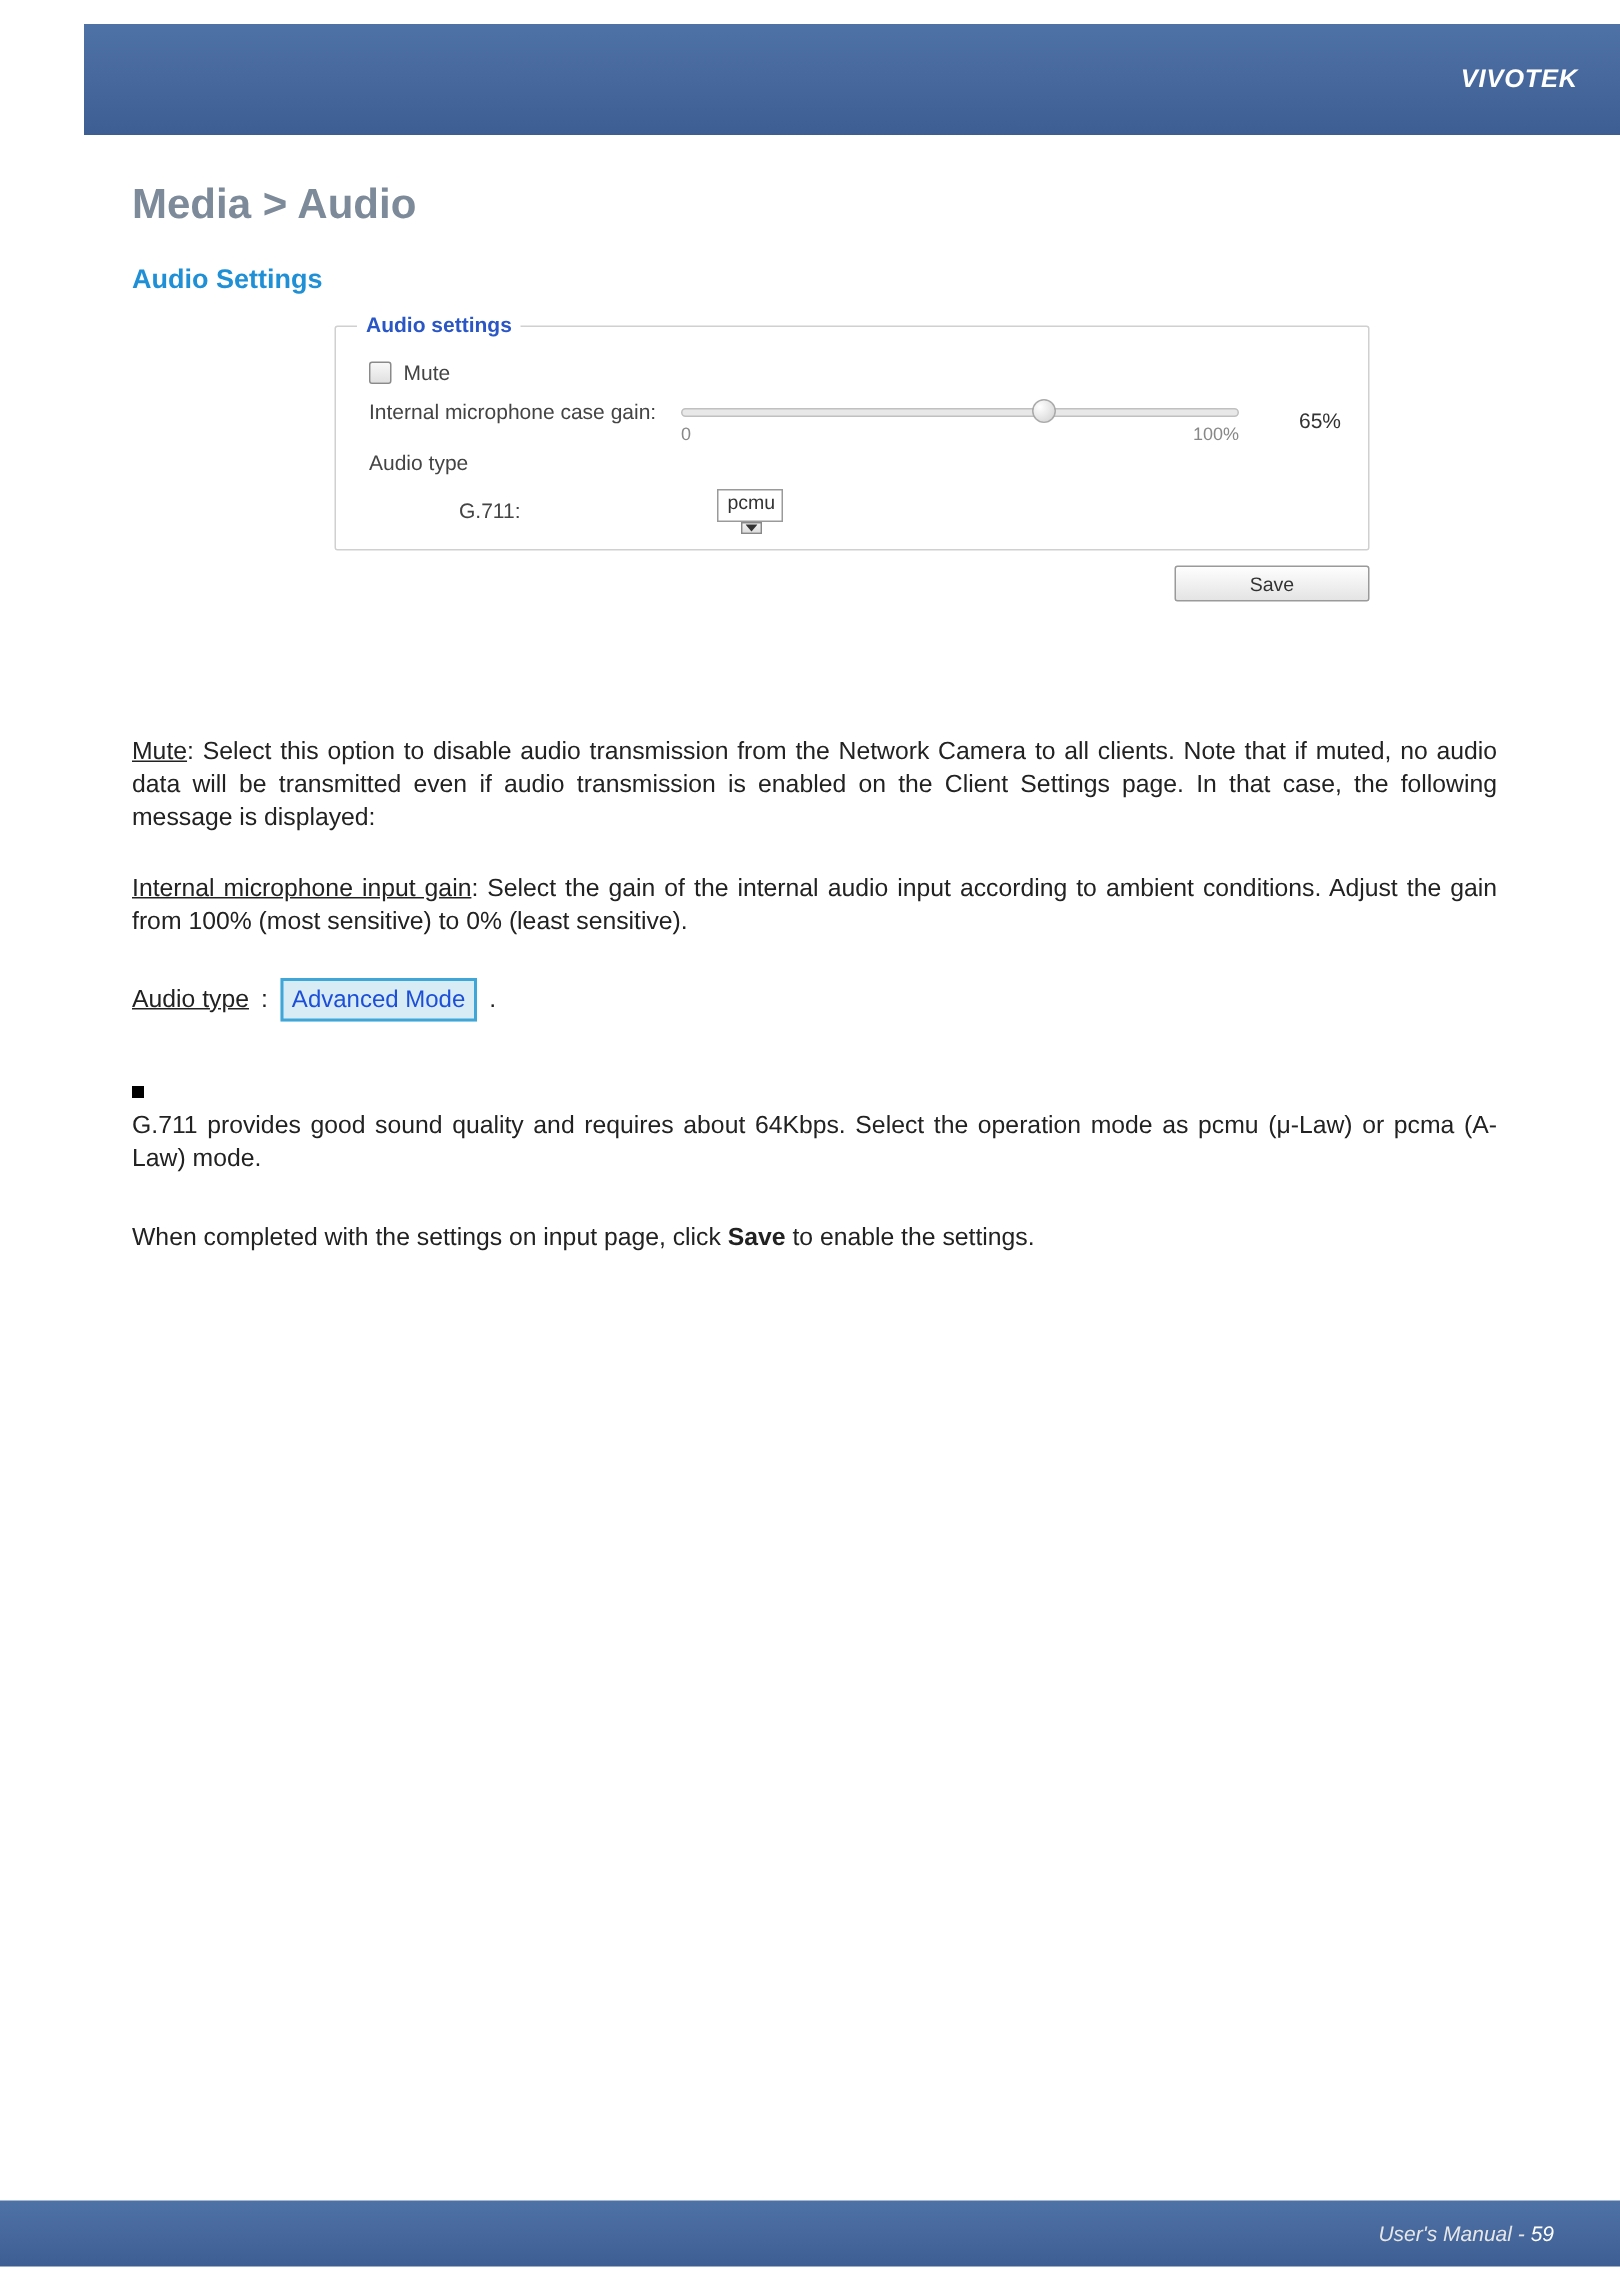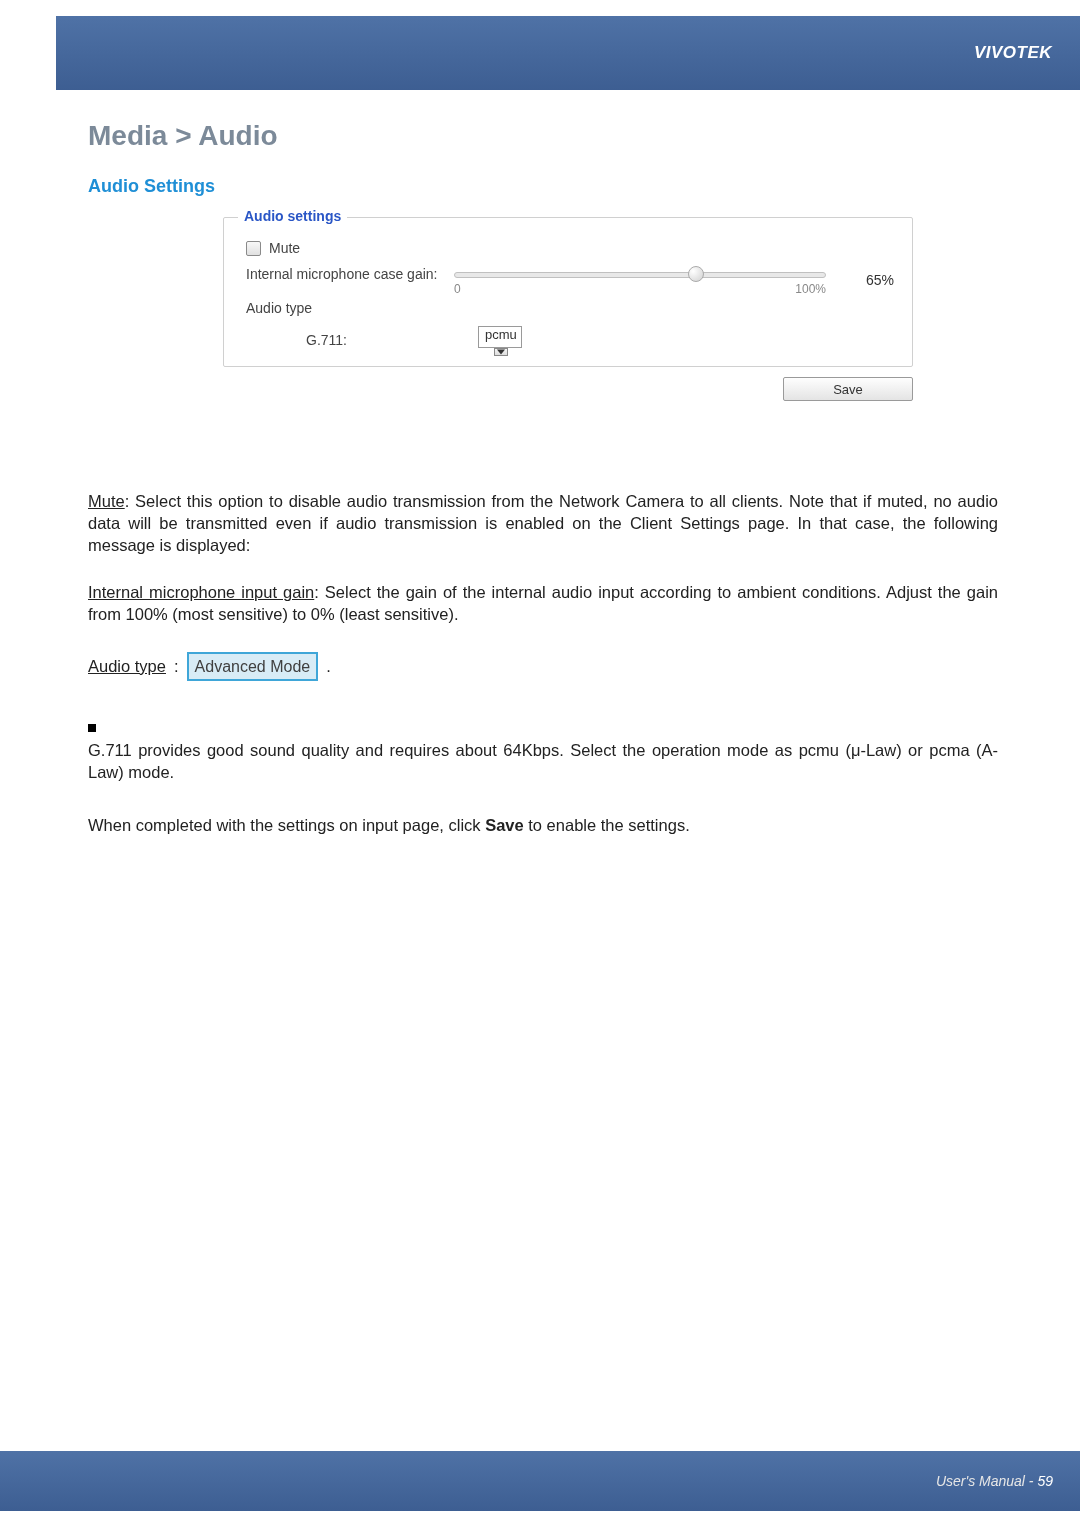--- a/index.html
+++ b/index.html
@@ -75,33 +75,33 @@
     font-size: 13px; color: #333; display: flex; align-items: center; justify-content: center;
   }
 
   .body-text { margin-top: 90px; font-size: 16.5px; color: #222; line-height: 1.32; text-align: justify; }
   .u { text-decoration: underline; }
   .para { margin-bottom: 26px; }
   .para2 { }
 
   .audio-type-line { margin-top: 16px; display: flex; align-items: center; gap: 8px; }
   .adv-badge {
-    border: 2px solid #3fa6d8; background: #d8ecf6; color: #404040;
+    border: 2px solid #3fa6d8; background: #d8ecf6; color: #1d4ed8;
     padding: 2px 6px; font-size: 16px;
   }
 
   .bullet-block { margin-top: 36px; display: flex; gap: 8px; text-align: justify; flex-direction: column; }
   .bullet-sq { width: 8px; height: 8px; background: #000; margin-top: 7px; flex-shrink: 0; }
 
   .final-line { margin-top: 32px; font-size: 16.5px; }
 
   .footer {
-    position: absolute; left: 0; right: 0; bottom: 16px; height: 60px;
+    position: absolute; left: 0; right: 0; bottom: 16px; height: 44px;
     background: linear-gradient(to bottom, #4f72a6 0%, #3d5e92 100%);
-    display: flex; justify-content: flex-end; align-items: center; padding-right: 27px;
+    display: flex; justify-content: flex-end; align-items: center; padding-right: 44px;
   }
   .footer span { color: #e6e6e6; font-style: italic; font-size: 14px; }
   .footer .pg { color: #fff; }
 </style>
 </head>
 <body>
 
 <div class="page">
 
   <div class="top-ribbon">

